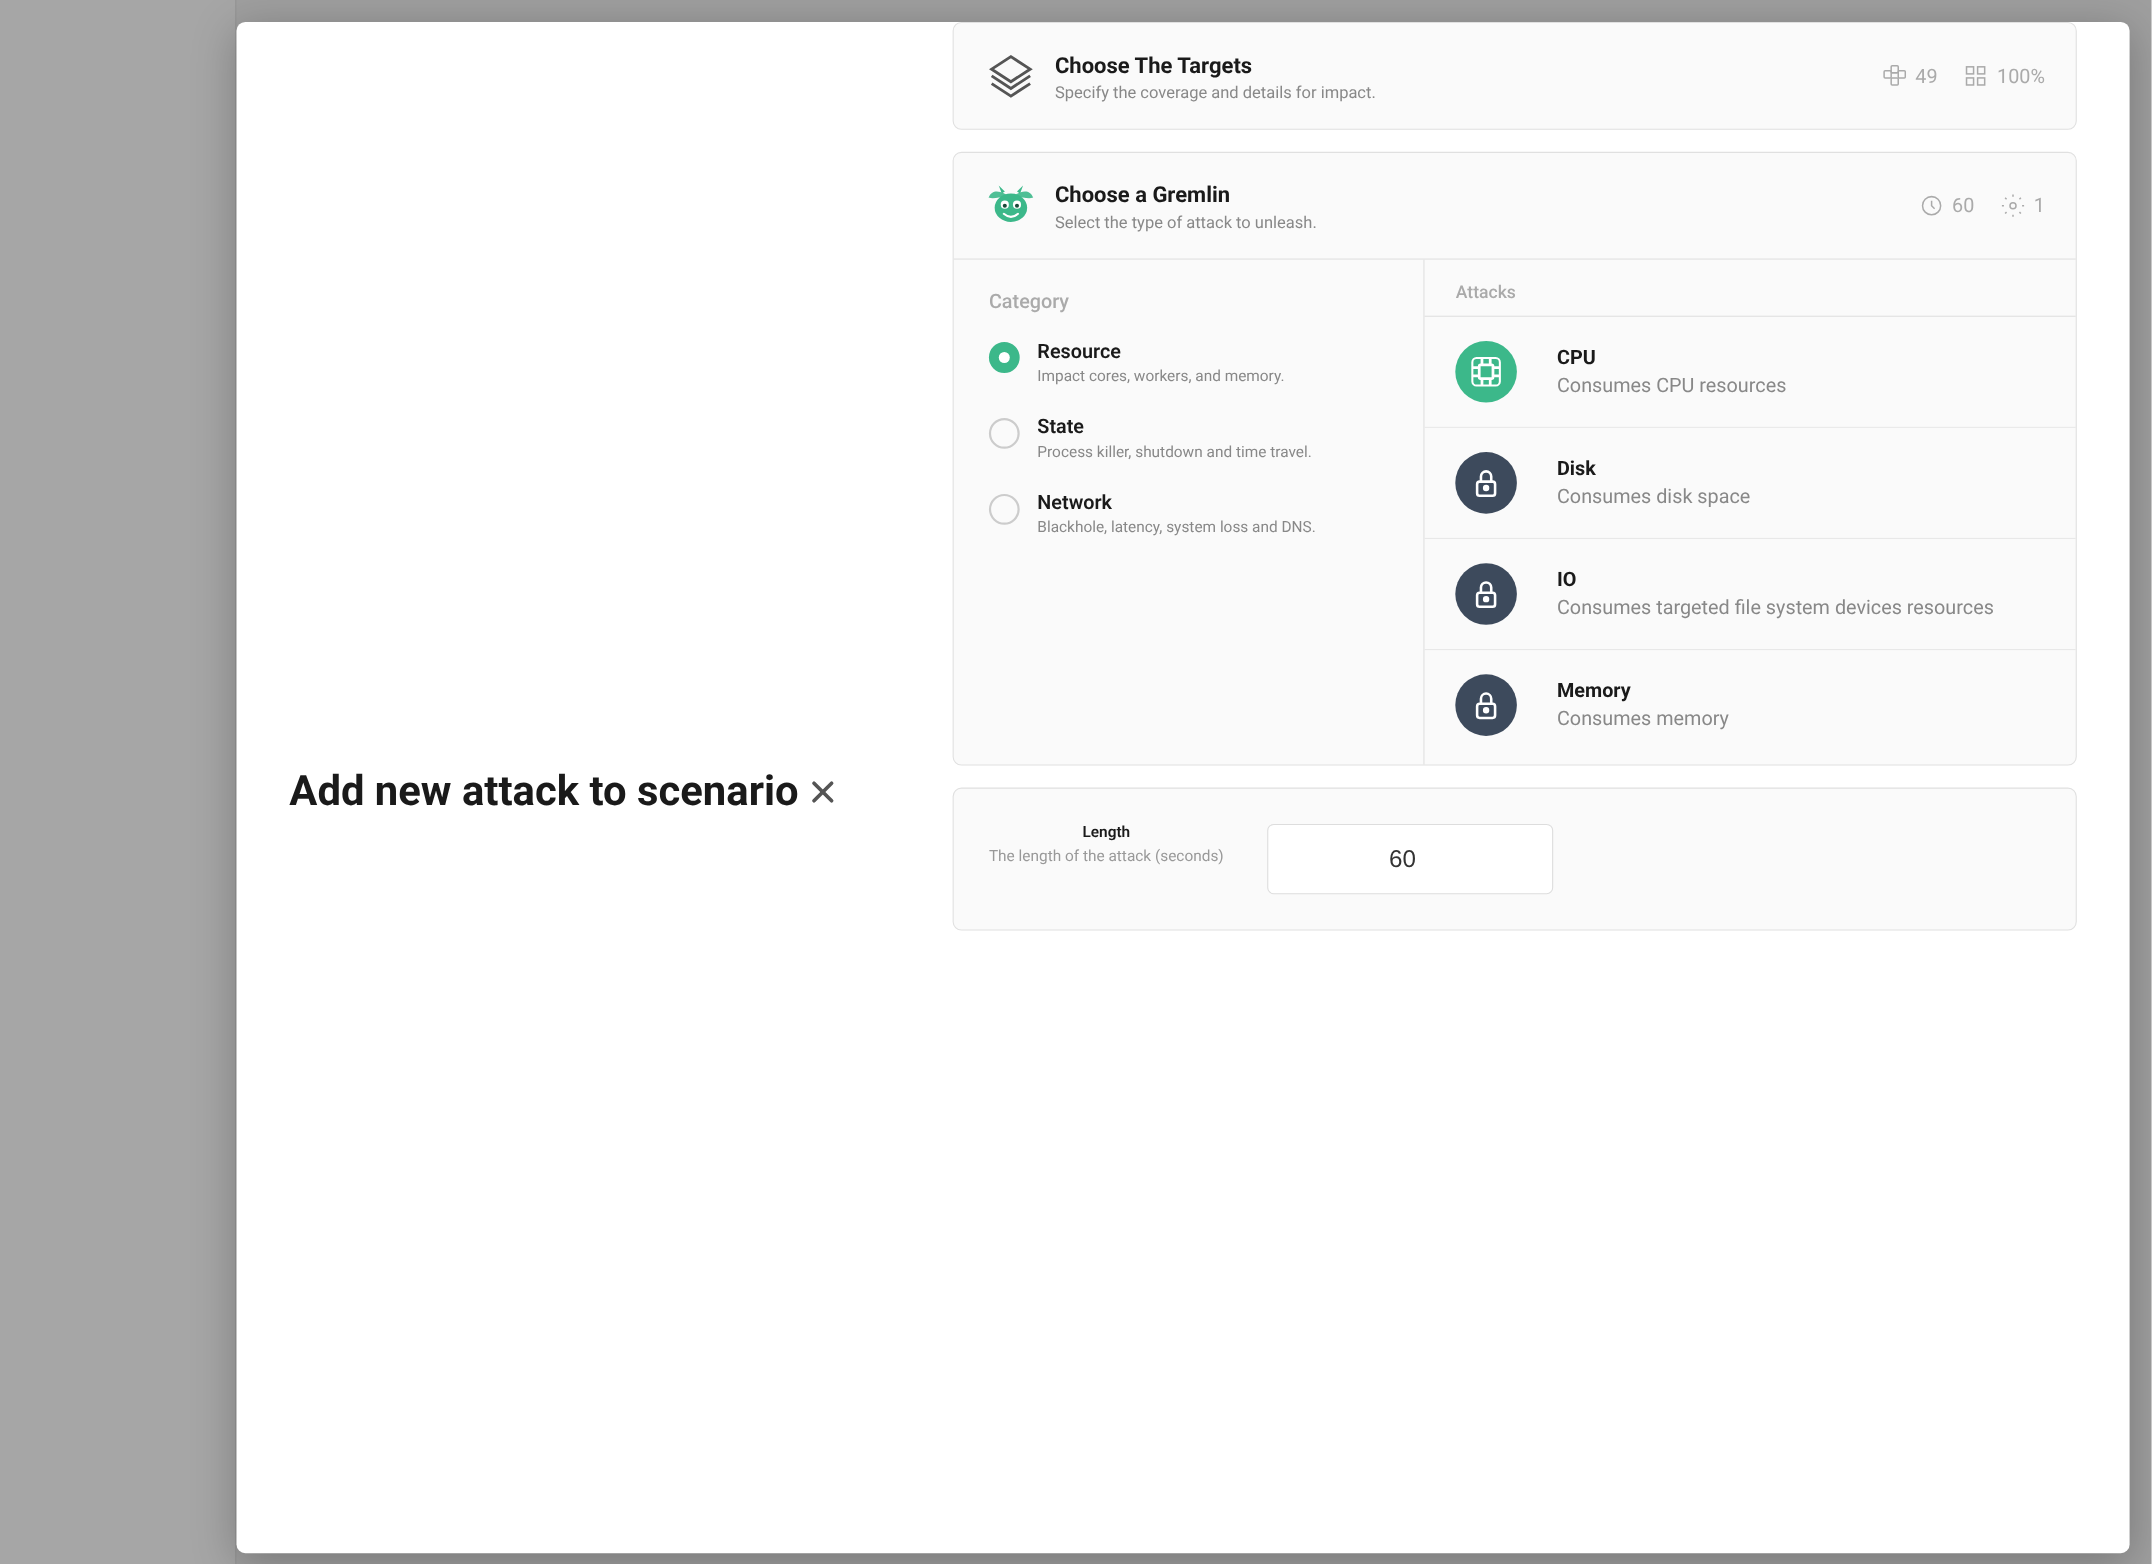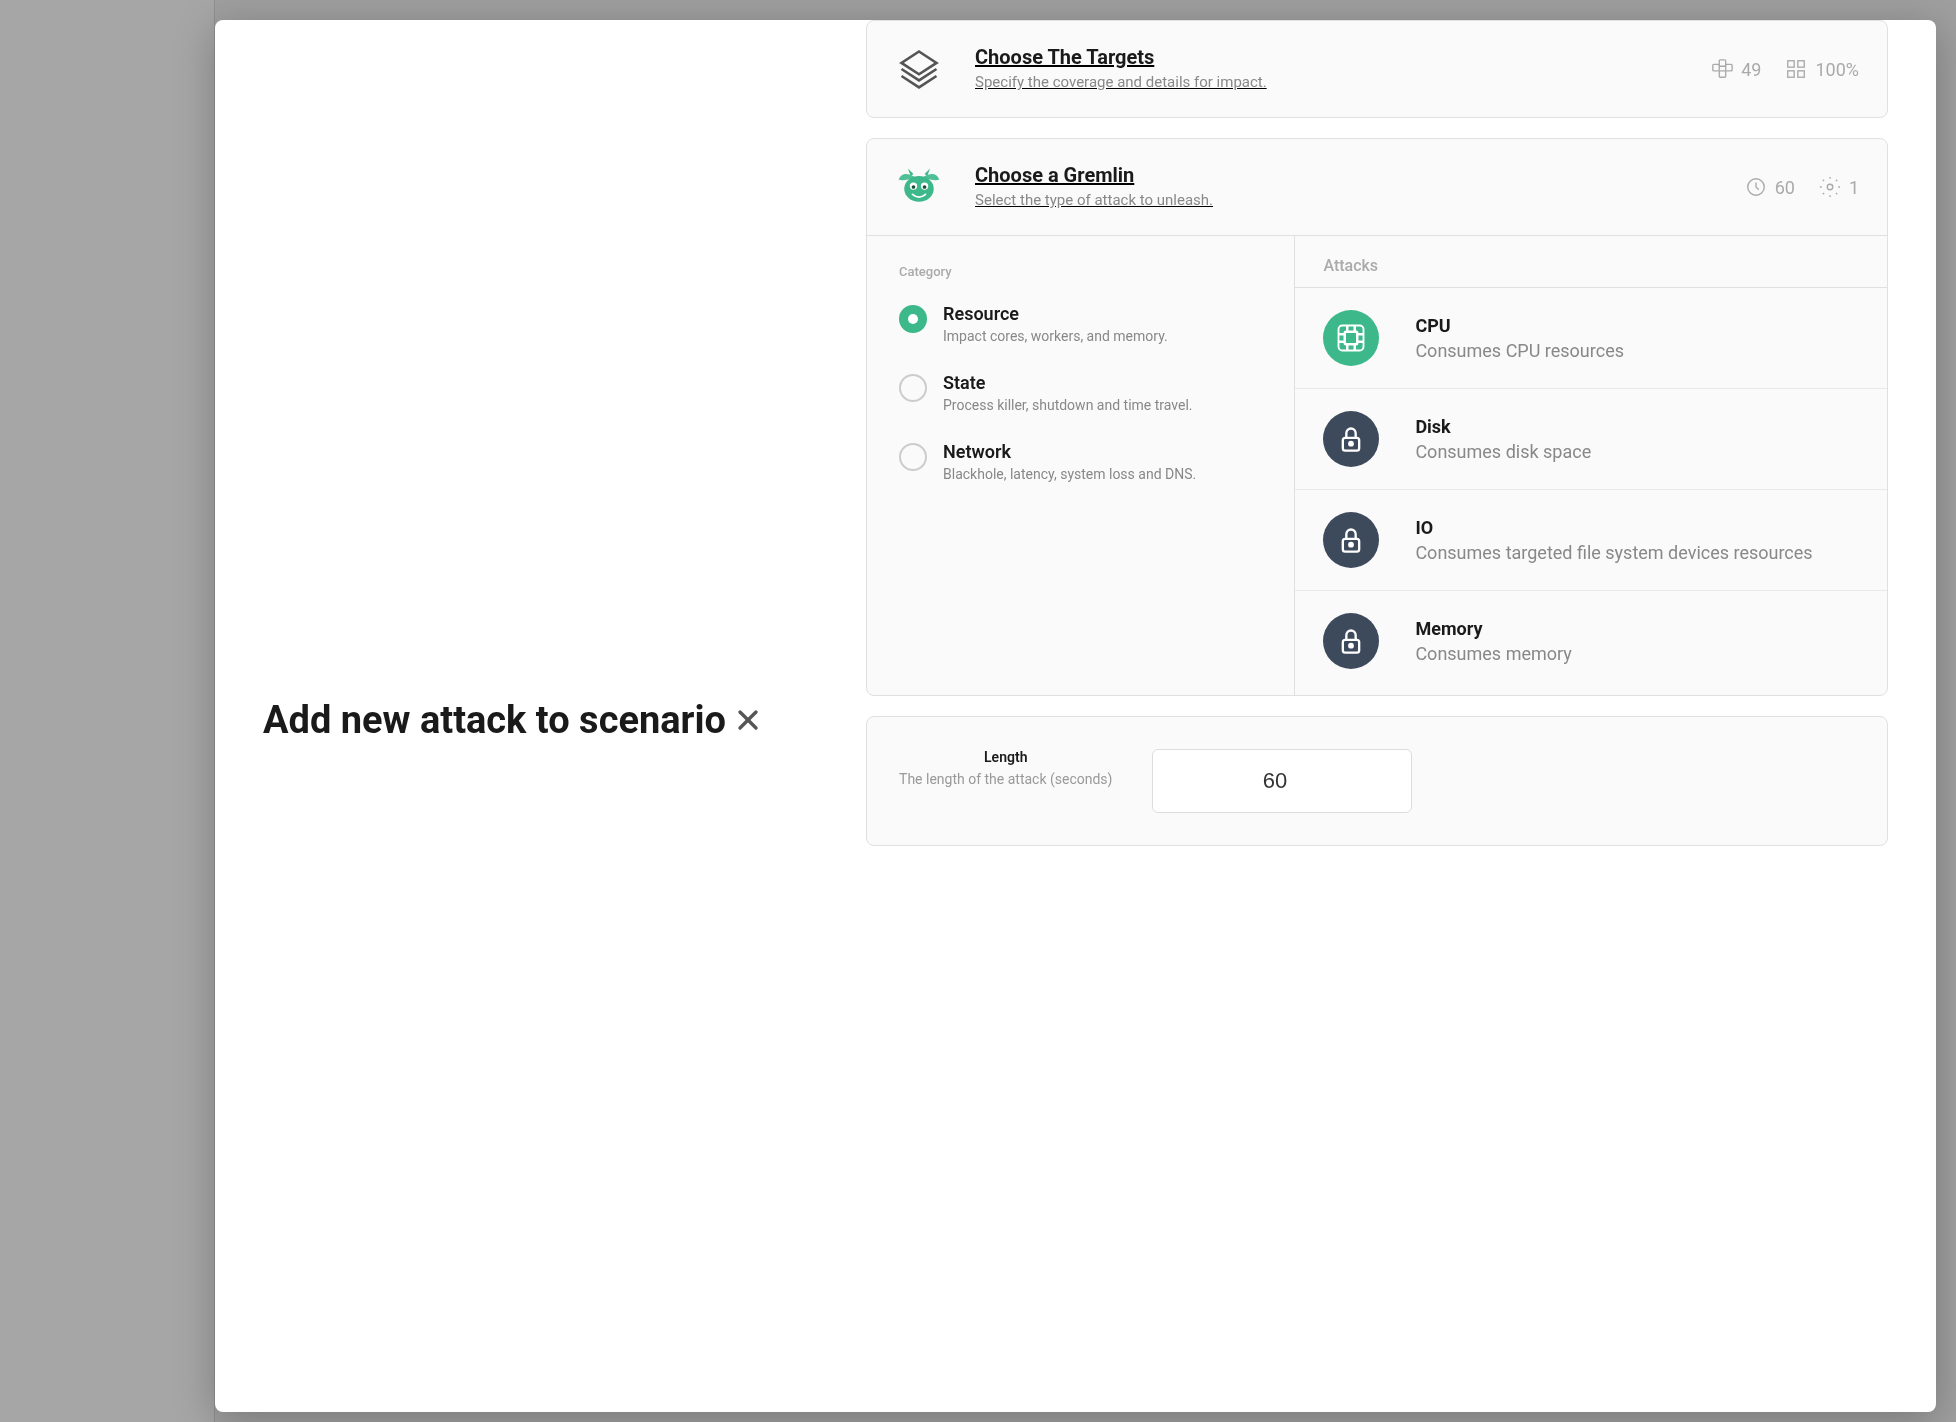--- a/index.html
+++ b/index.html
@@ -157,23 +157,22 @@
 
     .section-card-header {
       display: flex;
       align-items: center;
       justify-content: space-between;
       padding: 24px 28px;
     }
 
     .section-card-left {
       display: flex;
-      align-items: flex-start;
-      gap: 32px;
-      text-decoration: underline;
+      align-items: flex-end;
+      gap: 16px;
     }
 
     .section-icon {
       width: 48px;
       height: 48px;
       display: flex;
       align-items: center;
       justify-content: center;
       flex-shrink: 0;
     }
@@ -213,21 +212,21 @@
     }
 
     
     .category-col {
       width: 42%;
       padding: 28px 32px;
       border-right: 1px solid #e0e0e0;
     }
 
     .category-label {
-      font-size: 13px;
+      font-size: 18px;
       color: #aaa;
       font-weight: 500;
       margin-bottom: 24px;
       text-transform: none;
     }
 
     .radio-item {
       display: flex;
       align-items: flex-start;
       gap: 16px;

